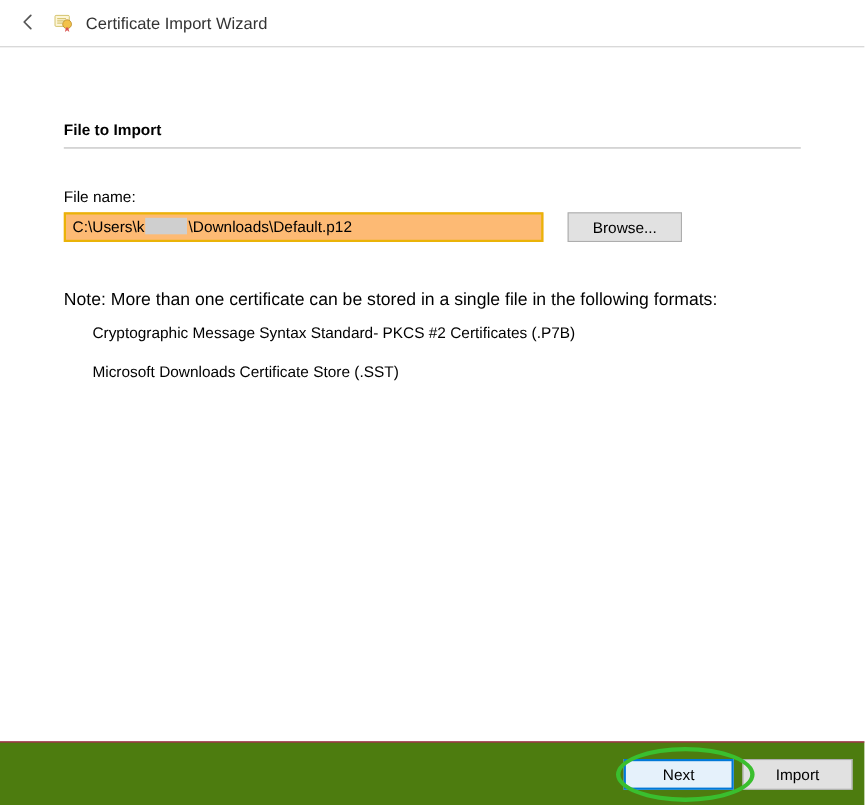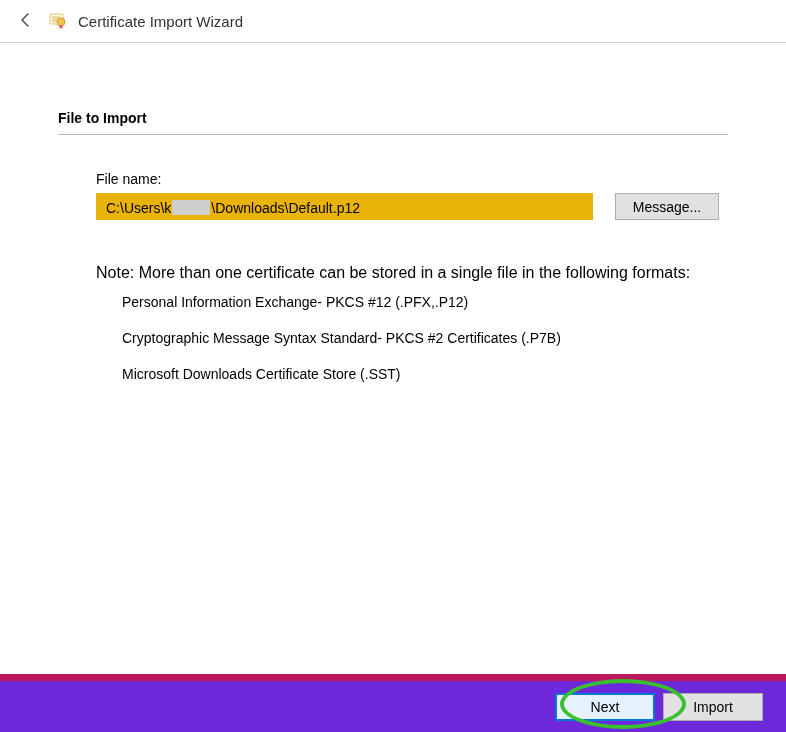--- a/index.html
+++ b/index.html
@@ -52,41 +52,40 @@
       margin-left: 26px;
       margin-bottom: 16px;
       font-size: 14px;
     }
     .divider {
       border: none;
       border-top: 1px solid #b8b8b8;
       margin: 0 0 36px 0;
     }
     .form-area {
-      margin-left: 38px;
       margin-right: 0;
     }
     .label {
       font-size: 14px;
       margin-bottom: 6px;
     }
     .input-row {
       display: flex;
       align-items: center;
       gap: 22px;
       margin-bottom: 44px;
     }
     .filepath-input {
-      width: 497px;
+      width: 436px;
       height: 27px;
-      border: 4px solid #eab308;
+      border: 2px solid #eab308;
       padding: 3px 6px;
       font-size: 14px;
       font-family: inherit;
-      background: #eab308;
+      background: #fdba74;
       position: relative;
     }
     .filepath-input .redact {
       display: inline-block;
       width: 38px;
       height: 15px;
       background: #cfcfcf;
       vertical-align: -2px;
       margin: 0 1px;
     }
@@ -110,26 +109,26 @@
     .note-items div {
       font-size: 14px;
       margin-bottom: 20px;
     }
     .footer {
       position: absolute;
       bottom: 0;
       left: 0;
       right: 0;
       height: 58px;
-      background: #6d28d9;
-      border-top: 7px solid #be185d;
+      background: #4d7c0f;
+      border-top: 1px solid #be185d;
       display: flex;
       align-items: center;
       justify-content: flex-end;
-      padding-right: 23px;
+      padding-right: 11px;
       gap: 8px;
     }
     .btn {
       width: 100px;
       height: 28px;
       font-size: 14px;
       font-family: inherit;
       cursor: pointer;
       border: 1px solid #adadad;
       background: #e1e1e1;
@@ -173,26 +172,25 @@
 <div class="content">
   <div class="section-title">File to Import</div>
   <hr class="divider">
 
   <div class="form-area">
     <div class="label">File name:</div>
     <div class="input-row">
       <div class="filepath-input">
         <span>C:\Users\k</span><span class="redact"></span><span>\Downloads\Default.p12</span>
       </div>
-      <button class="browse-btn">Message...</button>
+      <button class="browse-btn">Browse...</button>
     </div>
 
     <div class="note">Note:  More than one certificate can be stored in a single file in the following formats:</div>
     <div class="note-items">
-      <div>Personal Information Exchange- PKCS #12 (.PFX,.P12)</div>
       <div>Cryptographic Message Syntax Standard- PKCS #2 Certificates (.P7B)</div>
       <div>Microsoft Downloads Certificate Store (.SST)</div>
     </div>
   </div>
 </div>
 
 <div class="footer">
   <button class="btn primary">Next</button>
   <button class="btn">Import</button>
 </div>

